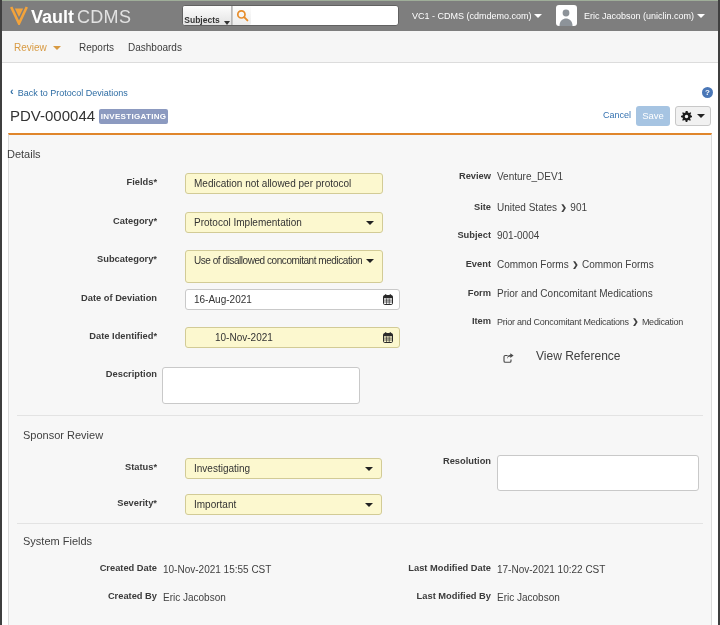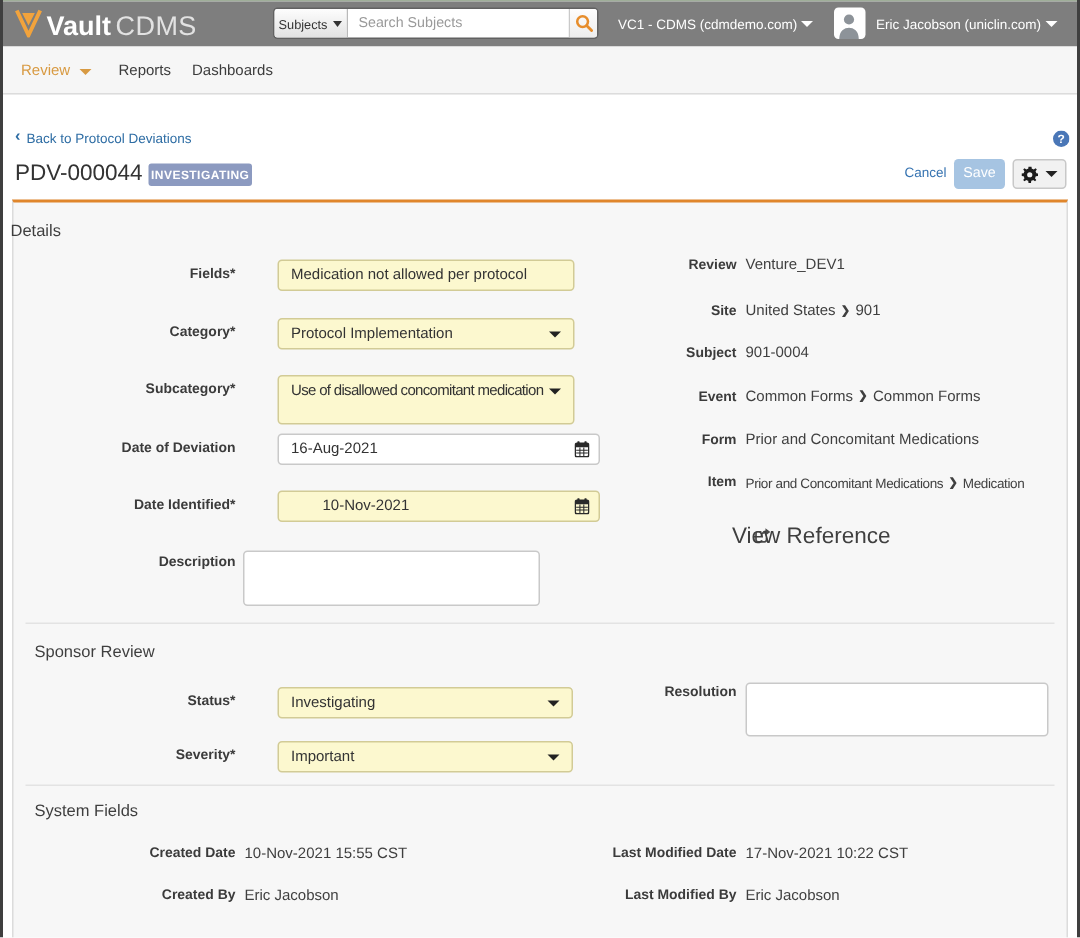--- a/index.html
+++ b/index.html
@@ -11,21 +11,21 @@
 #topline { left:0; top:0; width:720px; height:1px; background:#9fae99; }
 #header { left:0; top:1px; width:720px; height:30px; background:#7e7e7e; }
 #edgeL { left:0; top:0; width:2px; height:625px; background:#3f3f3f; z-index:50; }
 #edgeR { left:718px; top:0; width:2px; height:625px; background:#3f3f3f; z-index:50; }
 
 #logoV { left:10px; top:6px; }
 #brand { left:31px; top:7px; font-size:18px; color:#fff; font-weight:bold; }
 #brand .cdms { font-weight:normal; color:#e2e2e2; margin-left:3px; letter-spacing:0.3px; }
 
 #searchwrap { left:182px; top:5px; width:217px; height:21px; border:1px solid #616161; border-radius:3px; background:#fff; display:flex; }
-#subjbtn { width:49px; height:19px; background:linear-gradient(#fdfdfd,#e2e2e2); border-right:1px solid #b9b9b9; font-size:8.5px; color:#333; font-weight:normal; display:flex; align-items:center; justify-content:center; gap:4px; border-radius:2px 0 0 2px; }
+#subjbtn { width:49px; height:19px; background:linear-gradient(#fdfdfd,#e2e2e2); border-right:1px solid #b9b9b9; font-size:8.5px; color:#333; font-weight:bold; display:flex; align-items:flex-end; justify-content:center; gap:4px; border-radius:2px 0 0 2px; }
 #searchinput { flex:1; font-size:9.5px; color:#9a9a9a; display:flex; align-items:center; padding-left:7px; }
 #searchbtn { width:19px; height:19px; background:linear-gradient(#fdfdfd,#ededed); border-left:1px solid #c9c9c9; display:flex; align-items:center; justify-content:center; border-radius:0 2px 2px 0; }
 
 .hdrtext { font-size:9px; color:#fff; top:11px; }
 #vc1 { left:412px; }
 #vc1caret { left:534px; top:14px; }
 #avatar { left:556px; top:5px; width:21px; height:21px; background:#fff; border-radius:3px; overflow:hidden; }
 #eric { left:584px; }
 #ericcaret { left:697px; top:14px; }
 .caretw { width:0; height:0; border-left:4px solid transparent; border-right:4px solid transparent; border-top:4.5px solid #fff; }
@@ -78,21 +78,20 @@
 
 <svg id="logoV" class="abs" width="18" height="19" viewBox="0 0 18 19">
   <path d="M0.6 0.5 L4.4 0.5 L9 10.2 L13.6 0.5 L17.4 0.5 L10.3 15.4 Q9 17.6 7.7 15.4 Z M9 18.6 Z" fill="none"></path>
   <path d="M1.2 1 L9 17.5 L16.8 1" fill="none" stroke="#f2a33c" stroke-width="2.6"></path>
   <path d="M4.8 2.6 L13.2 2.6 L9 11 Z" fill="#f2a33c"></path>
 </svg>
 <div id="brand" class="abs">Vault<span class="cdms">CDMS</span></div>
 
 <div id="searchwrap" class="abs">
   <div id="subjbtn">Subjects <span style="width:0;height:0;border-left:3.5px solid transparent;border-right:3.5px solid transparent;border-top:4px solid #333;"></span></div>
-  <div id="searchinput">Search Subjects</div>
   <div id="searchbtn">
       <svg width="13" height="13" viewBox="0 0 13 13">
         <circle cx="5.4" cy="5.4" r="3.6" fill="none" stroke="#e78d2b" stroke-width="1.7"></circle>
         <line x1="8.2" y1="8.2" x2="11.4" y2="11.4" stroke="#e78d2b" stroke-width="1.9" stroke-linecap="round"></line>
       </svg>
     </div>
 </div>
 
 <div id="vc1" class="abs hdrtext">VC1 - CDMS (cdmdemo.com)</div>
 <div id="vc1caret" class="abs caretw"></div>
@@ -191,21 +190,21 @@
 
 <div class="abs flabel" style="left:291px; width:200px; top:316px;">Item</div>
 <div class="abs fval" style="left:497px; top:317px; font-size:9px; letter-spacing:-0.25px;">Prior and Concomitant Medications<span class="rsep">❯</span>Medication</div>
 
 <div class="abs" style="left:503px; top:349px;">
   <svg width="11" height="10" viewBox="0 0 11 10">
       <path d="M4.6 2.5 L2.3 2.5 C1.5 2.5 1 3 1 3.8 L1 7.9 C1 8.7 1.5 9.2 2.3 9.2 L6.7 9.2 C7.5 9.2 8 8.7 8 7.9 L8 6.5" fill="none" stroke="#4b4b4b" stroke-width="1.15"></path>
       <path d="M7.3 0.2 L10.6 2.6 L7.3 5 L7.3 3.6 C5.9 3.6 4.8 4.3 4.1 5.9 C4.0 4.2 5.0 1.9 7.3 1.7 Z" fill="#4b4b4b"></path>
     </svg>
 </div>
-<div class="abs fval" style="left:488px; top:349px; font-size:15px;">View Reference</div>
+<div class="abs fval" style="left:536px; top:349px; font-size:12px;">View Reference</div>
 
 <div class="sep" style="left:17px; top:415px; width:686px;"></div>
 <div class="abs sechead" style="left:23px; top:429px;">Sponsor Review</div>
 
 <div class="abs flabel" style="left:0; width:157px; top:462px;">Status*</div>
 <div class="abs ybox itext" style="left:162px; top:458px; width:197px; height:21px;">Investigating<span class="selcaret"></span></div>
 
 <div class="abs flabel" style="left:0; width:157px; top:498px;">Severity*</div>
 <div class="abs ybox itext" style="left:162px; top:494px; width:197px; height:21px;">Important<span class="selcaret"></span></div>
 

